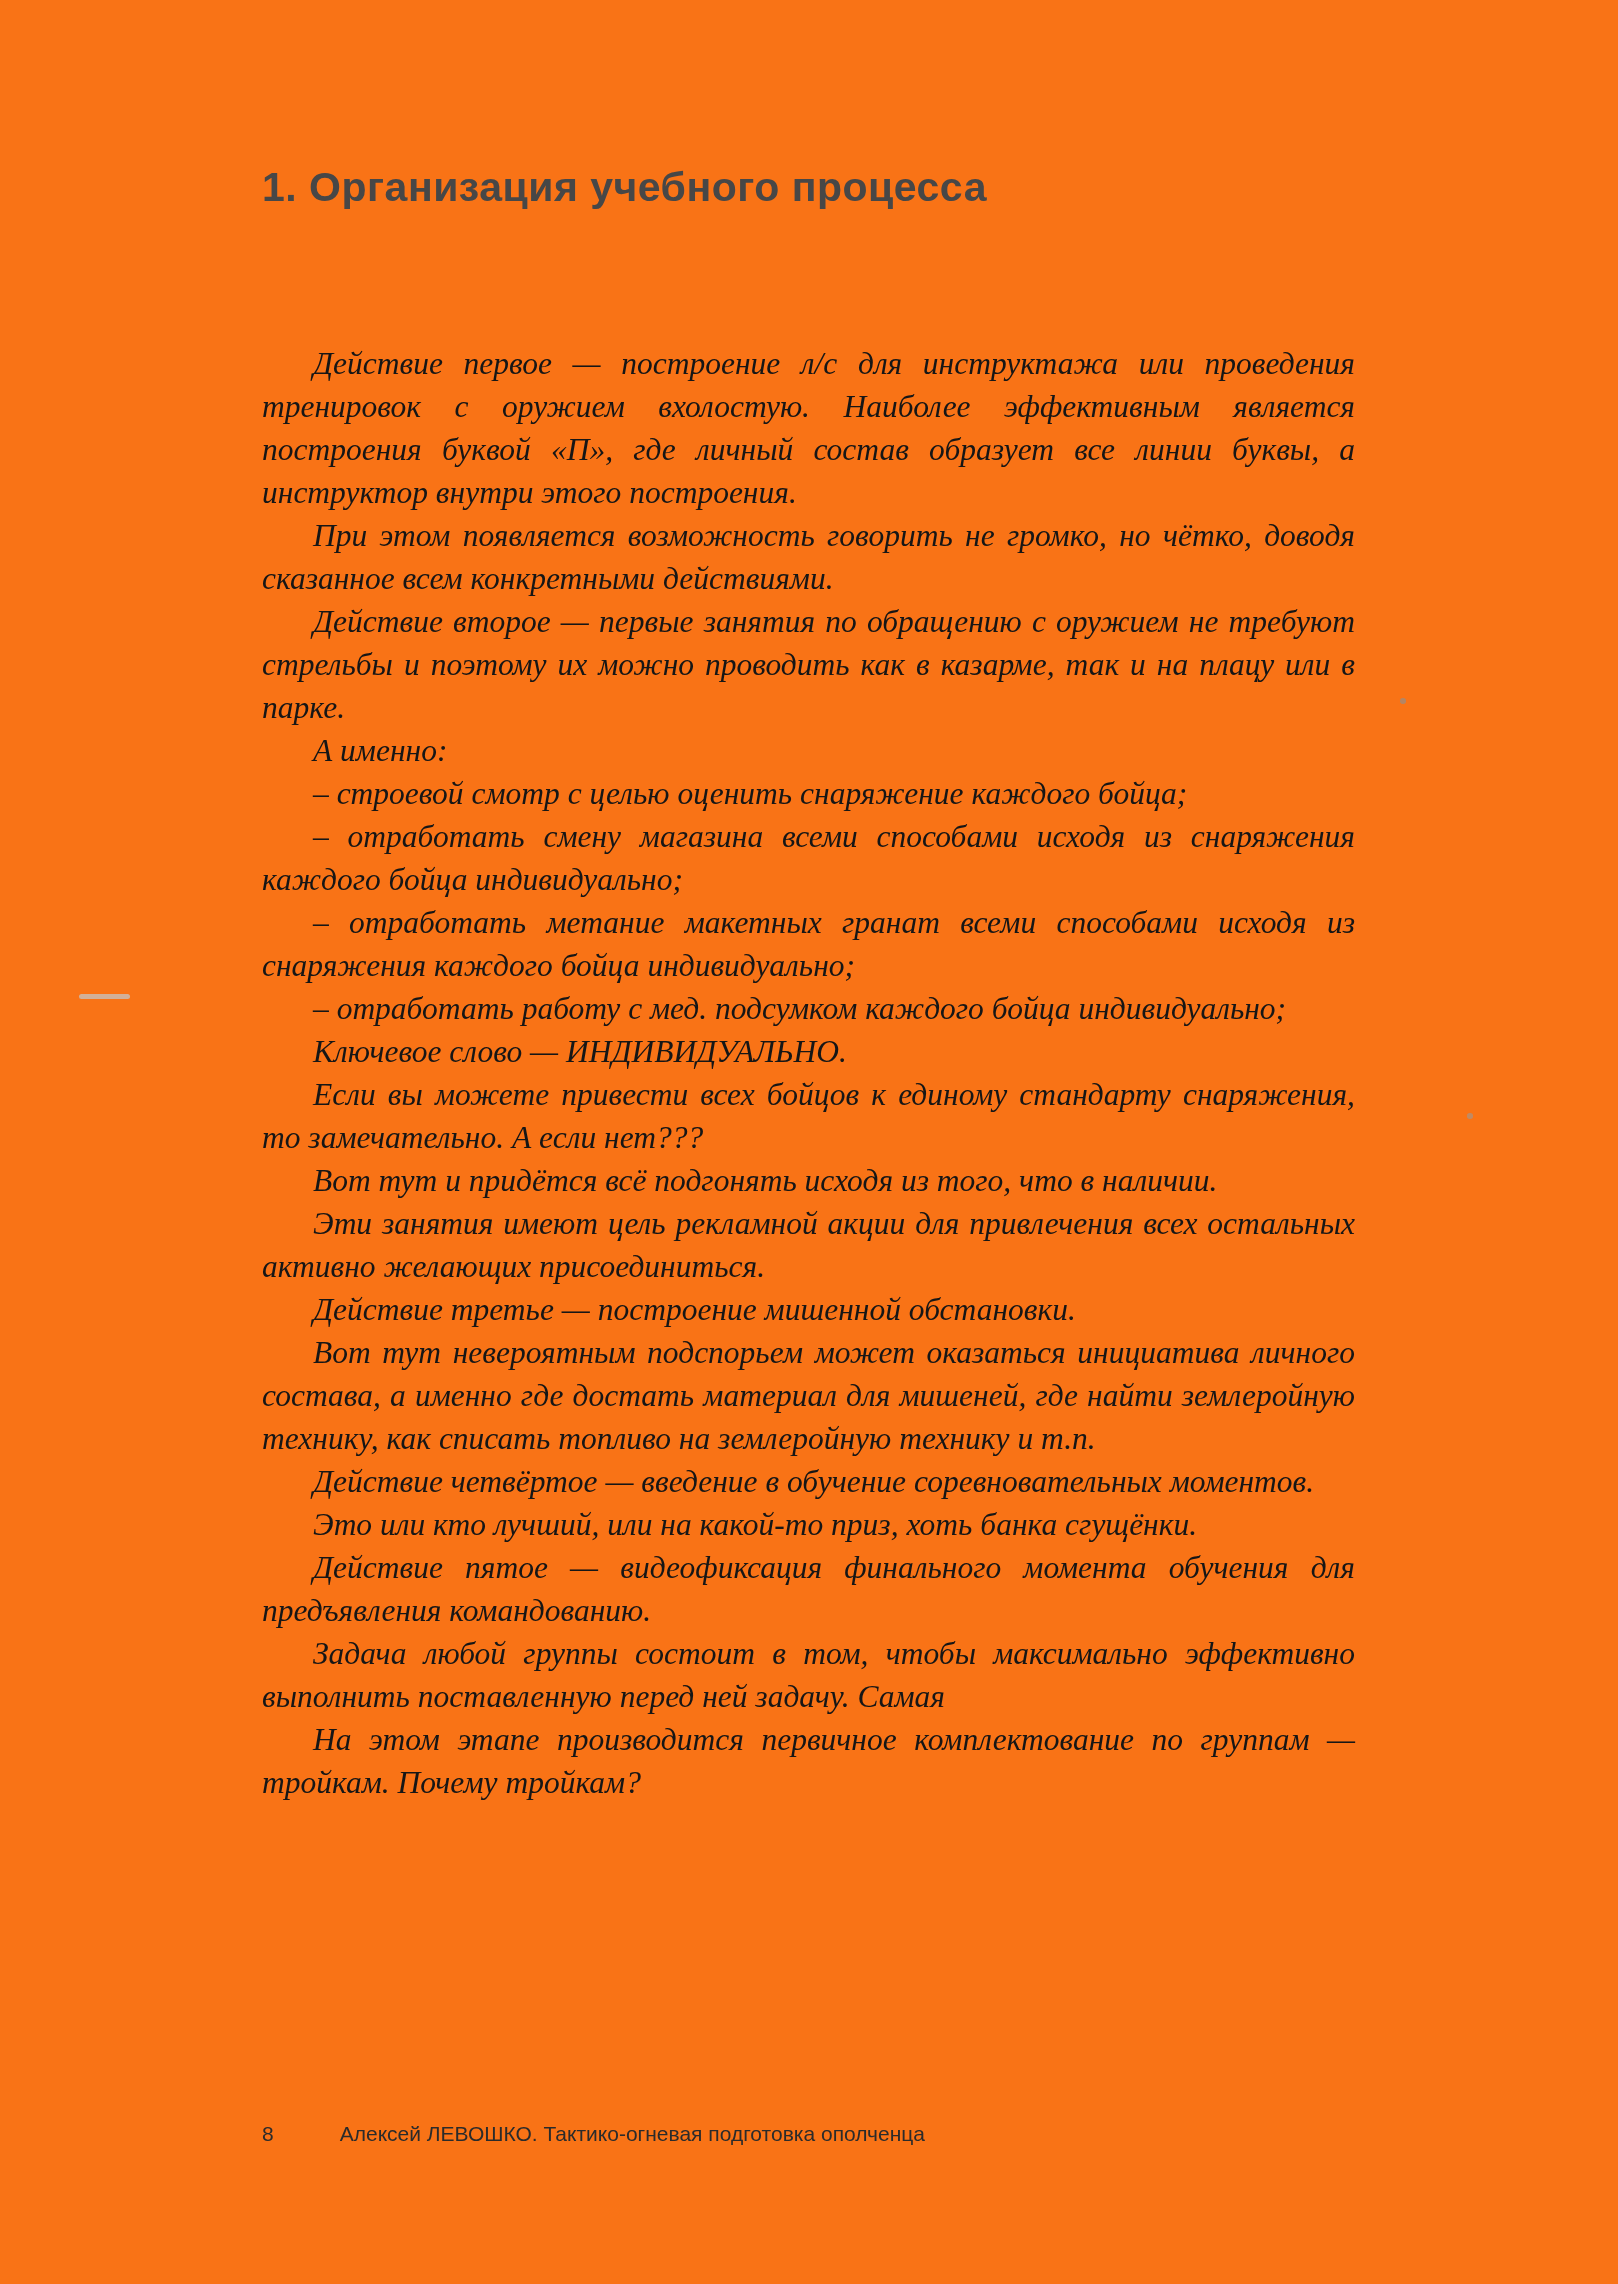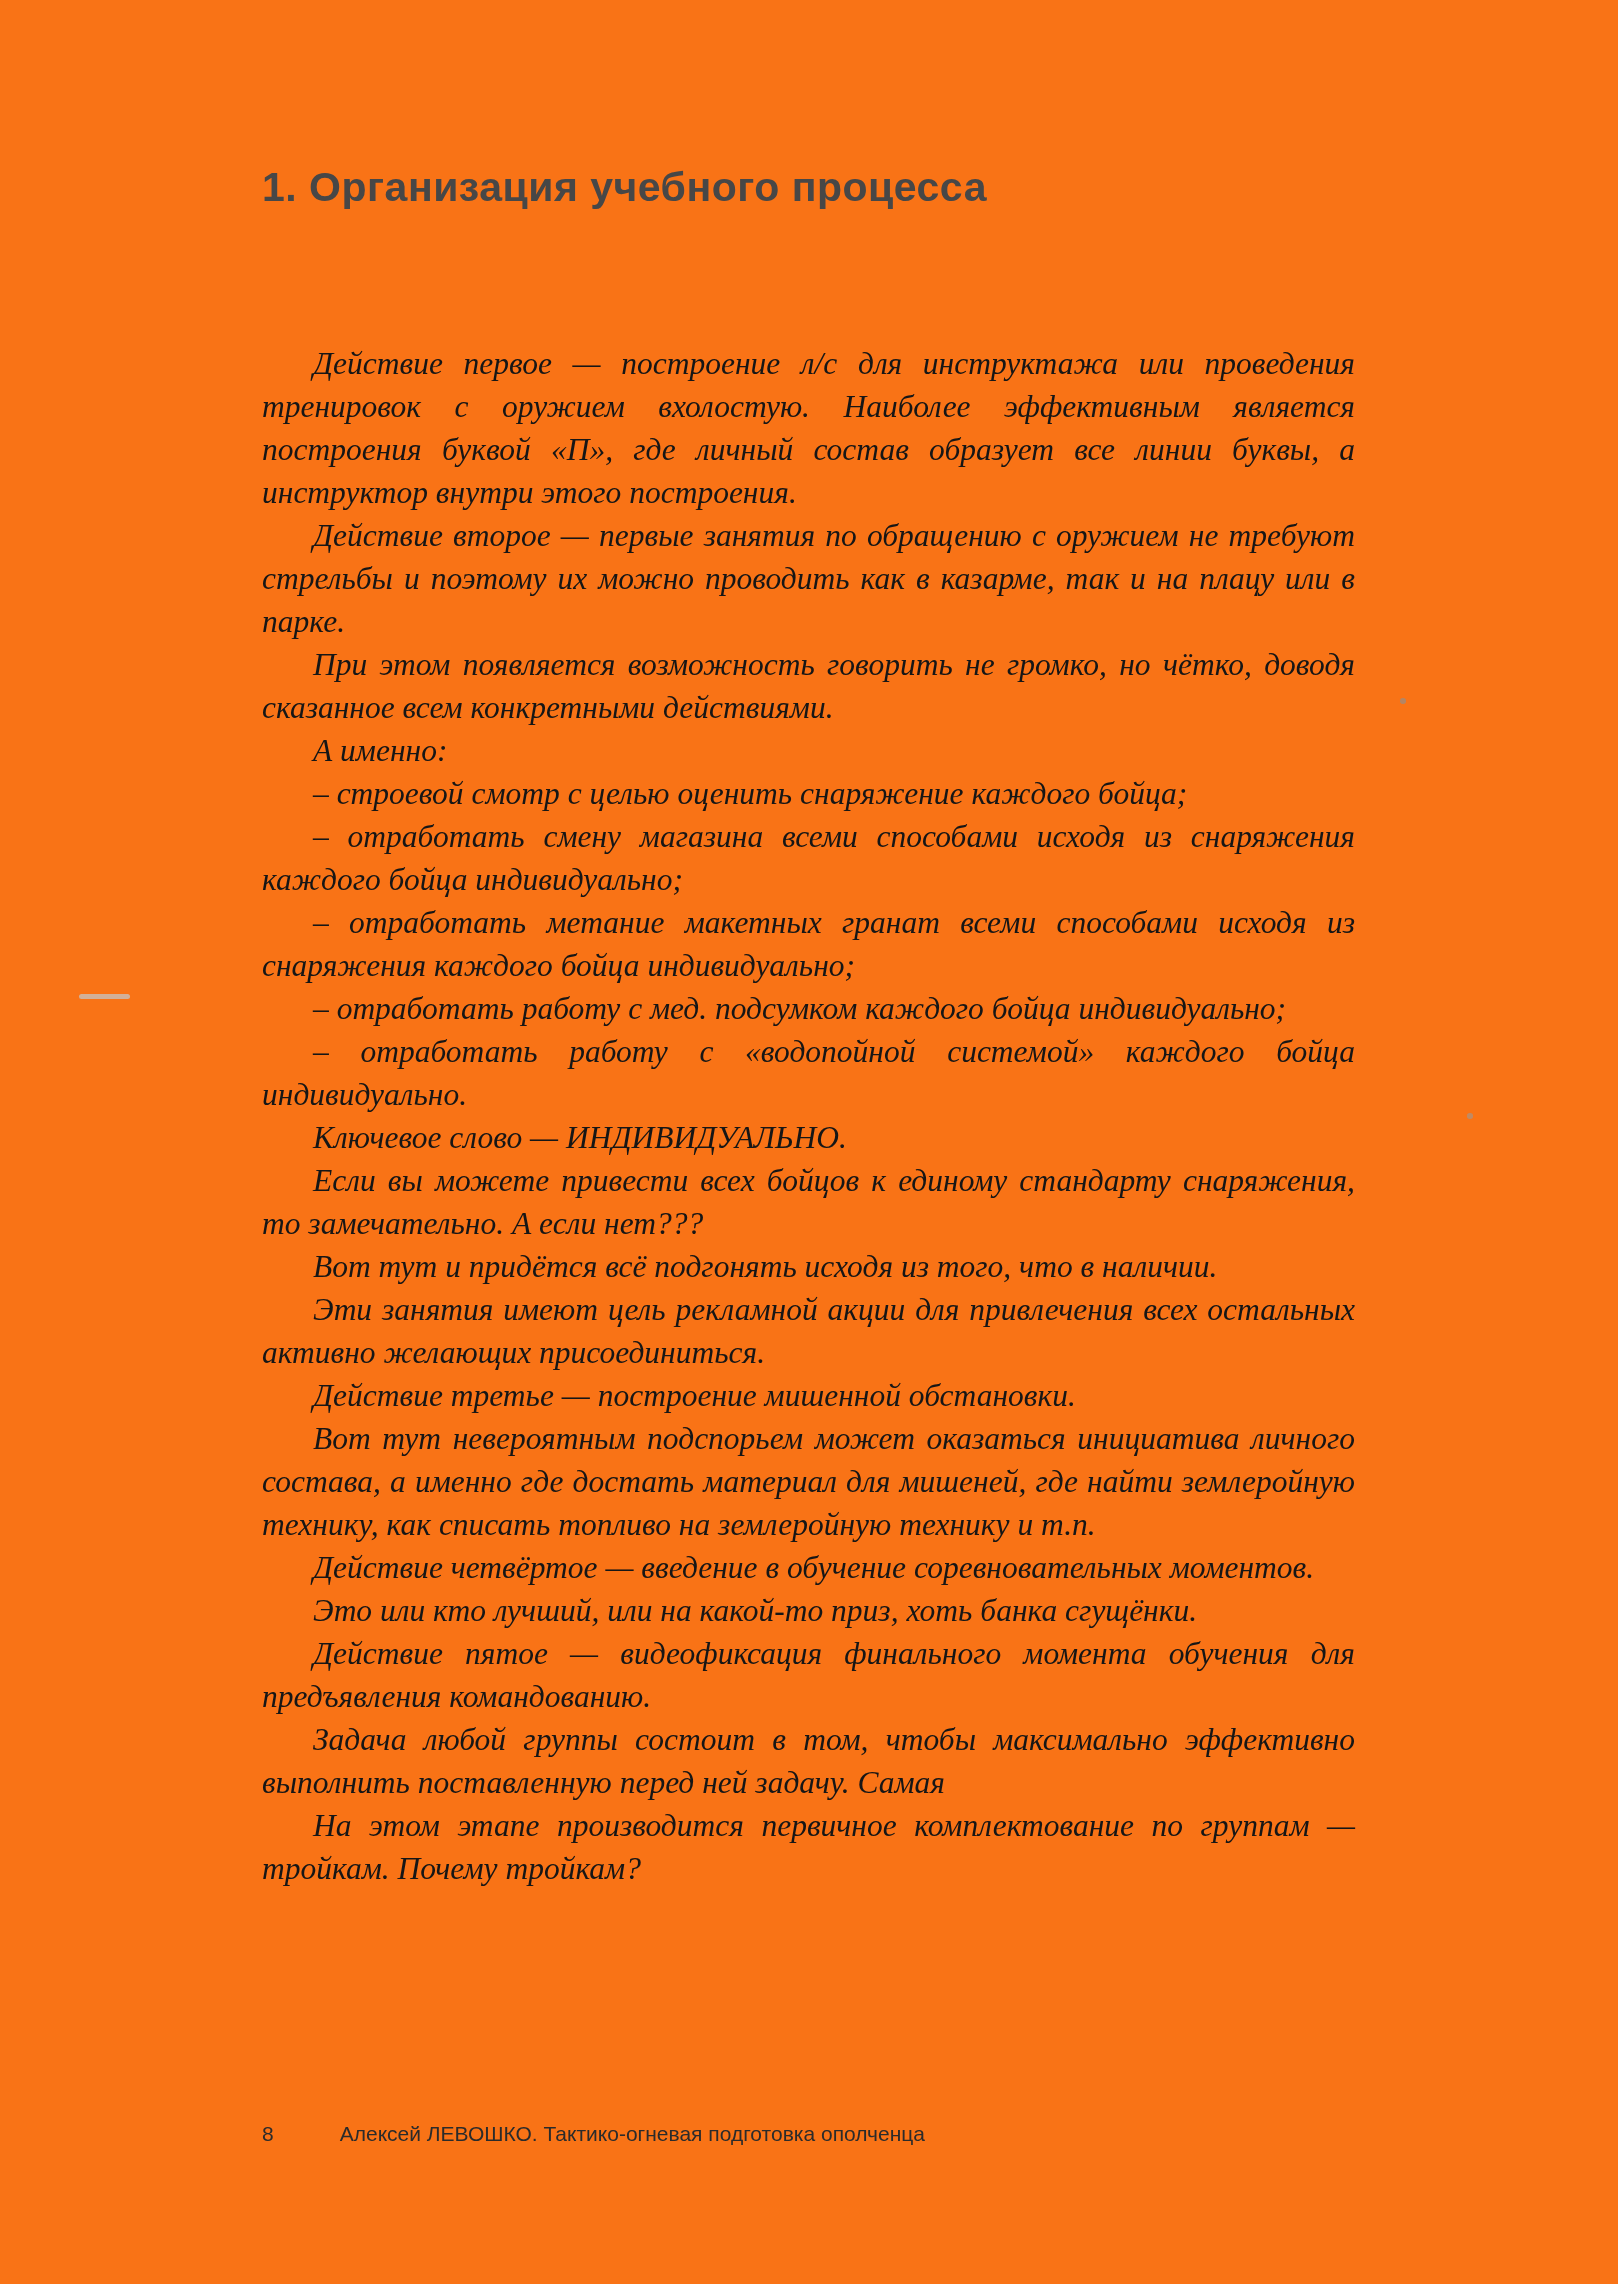--- a/index.html
+++ b/index.html
@@ -91,28 +91,27 @@
 
   <div class="artifact artifact-dash"></div>
   <div class="artifact artifact-dot-1"></div>
   <div class="artifact artifact-dot-2"></div>
 
   <div class="content">
     <h1 class="title">1. Организация учебного процесса</h1>
 
     <div class="body-text">
       <p>Действие первое — построение л/с для инструктажа или проведения тренировок с оружием вхолостую. Наиболее эффективным является построения буквой «П», где личный состав образует все линии буквы, а инструктор внутри этого построения.</p>
+      <p>При этом появляется возможность говорить не громко, но чётко, доводя сказанное всем конкретными действиями.</p>
       <p>Действие второе — первые занятия по обращению с оружием не требуют стрельбы и поэтому их можно проводить как в казарме, так и на плацу или в парке.</p>
-      <p>При этом появляется возможность говорить не громко, но чётко, доводя сказанное всем конкретными действиями.</p>
       <p>А именно:</p>
       <p>– строевой смотр с целью оценить снаряжение каждого бойца;</p>
       <p>– отработать смену магазина всеми способами исходя из снаряжения каждого бойца индивидуально;</p>
       <p>– отработать метание макетных гранат всеми способами исходя из снаряжения каждого бойца индивидуально;</p>
       <p>– отработать работу с мед. подсумком каждого бойца индивидуально;</p>
-      <p>– отработать работу с «водопойной системой» каждого бойца индивидуально.</p>
       <p>Ключевое слово — ИНДИВИДУАЛЬНО.</p>
       <p>Если вы можете привести всех бойцов к единому стандарту снаряжения, то замечательно. А если нет???</p>
       <p>Вот тут и придётся всё подгонять исходя из того, что в наличии.</p>
       <p>Эти занятия имеют цель рекламной акции для привлечения всех остальных активно желающих присоединиться.</p>
       <p>Действие третье — построение мишенной обстановки.</p>
       <p>Вот тут невероятным подспорьем может оказаться инициатива личного состава, а именно где достать материал для мишеней, где найти землеройную технику, как списать топливо на землеройную технику и т.п.</p>
       <p>Действие четвёртое — введение в обучение соревновательных моментов.</p>
       <p>Это или кто лучший, или на какой-то приз, хоть банка сгущёнки.</p>
       <p>Действие пятое — видеофиксация финального момента обучения для предъявления командованию.</p>
       <p>Задача любой группы состоит в том, чтобы максимально эффективно выполнить поставленную перед ней задачу. Самая</p>

